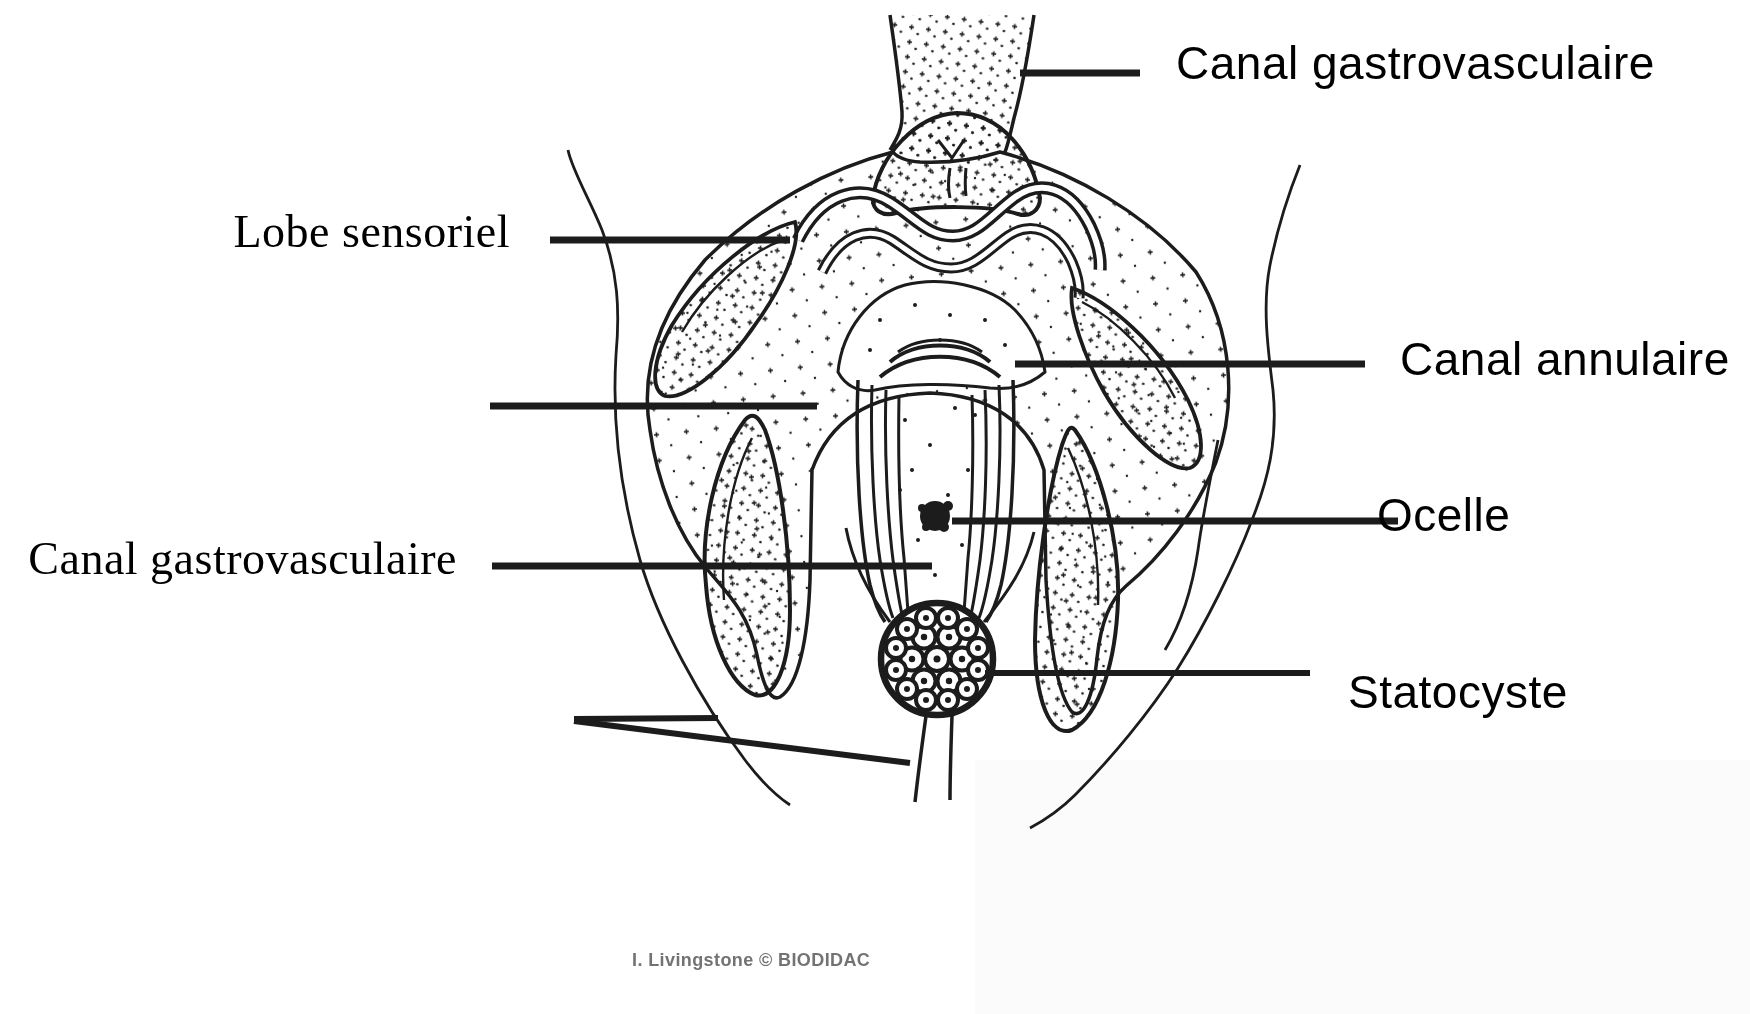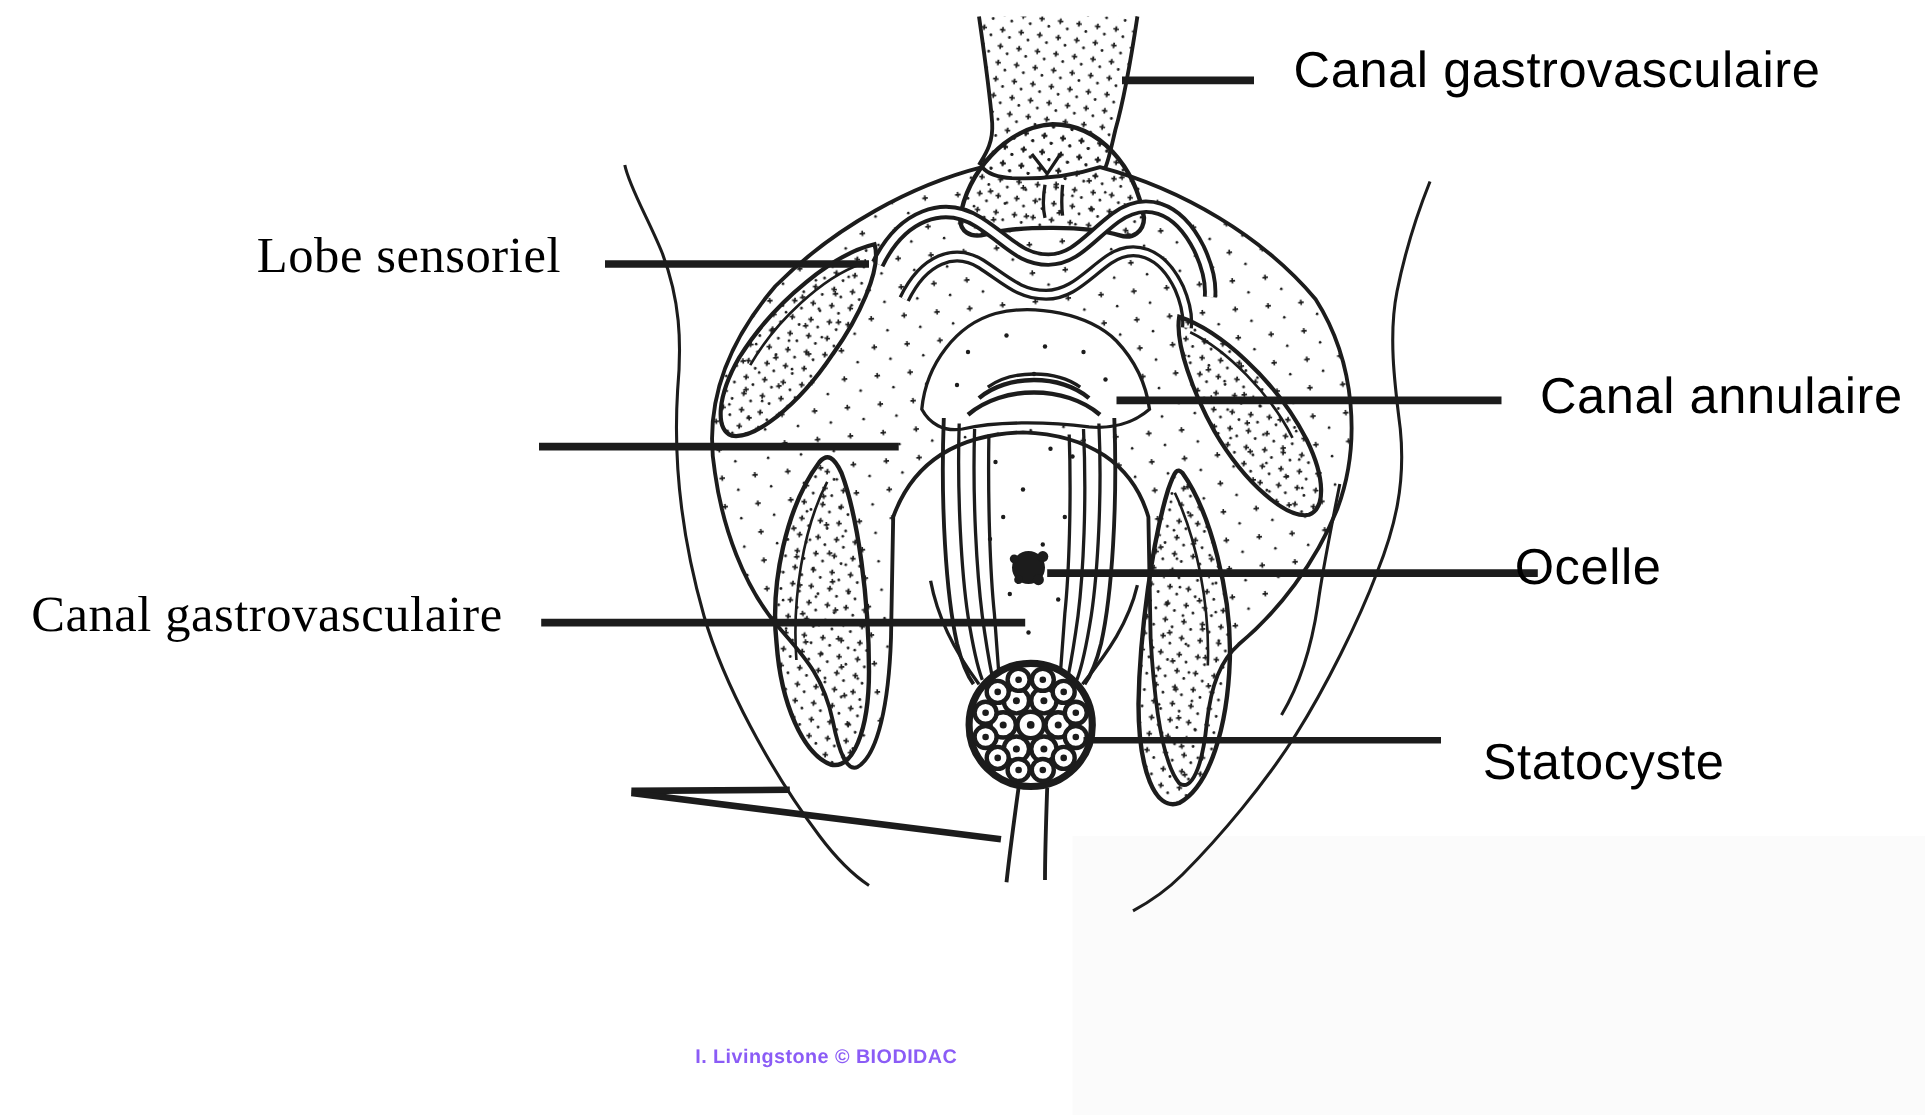--- a/index.html
+++ b/index.html
@@ -18,21 +18,21 @@
     color:#000000;
     white-space:nowrap;
     letter-spacing:0.5px;
   }
   .label.right-anchored{font-family:Liberation Serif, serif;}
   .attribution{
     position:absolute;
     left:632px;top:950px;
     font-size:18px;
     font-weight:bold;
-    color:#8b5cf6;
+    color:#737373;
     letter-spacing:0.4px;
     white-space:nowrap;
   }
 </style>
 </head>
 <body>
 
 <div id="stage">
 
   <svg id="art" viewBox="0 0 1750 1014">

